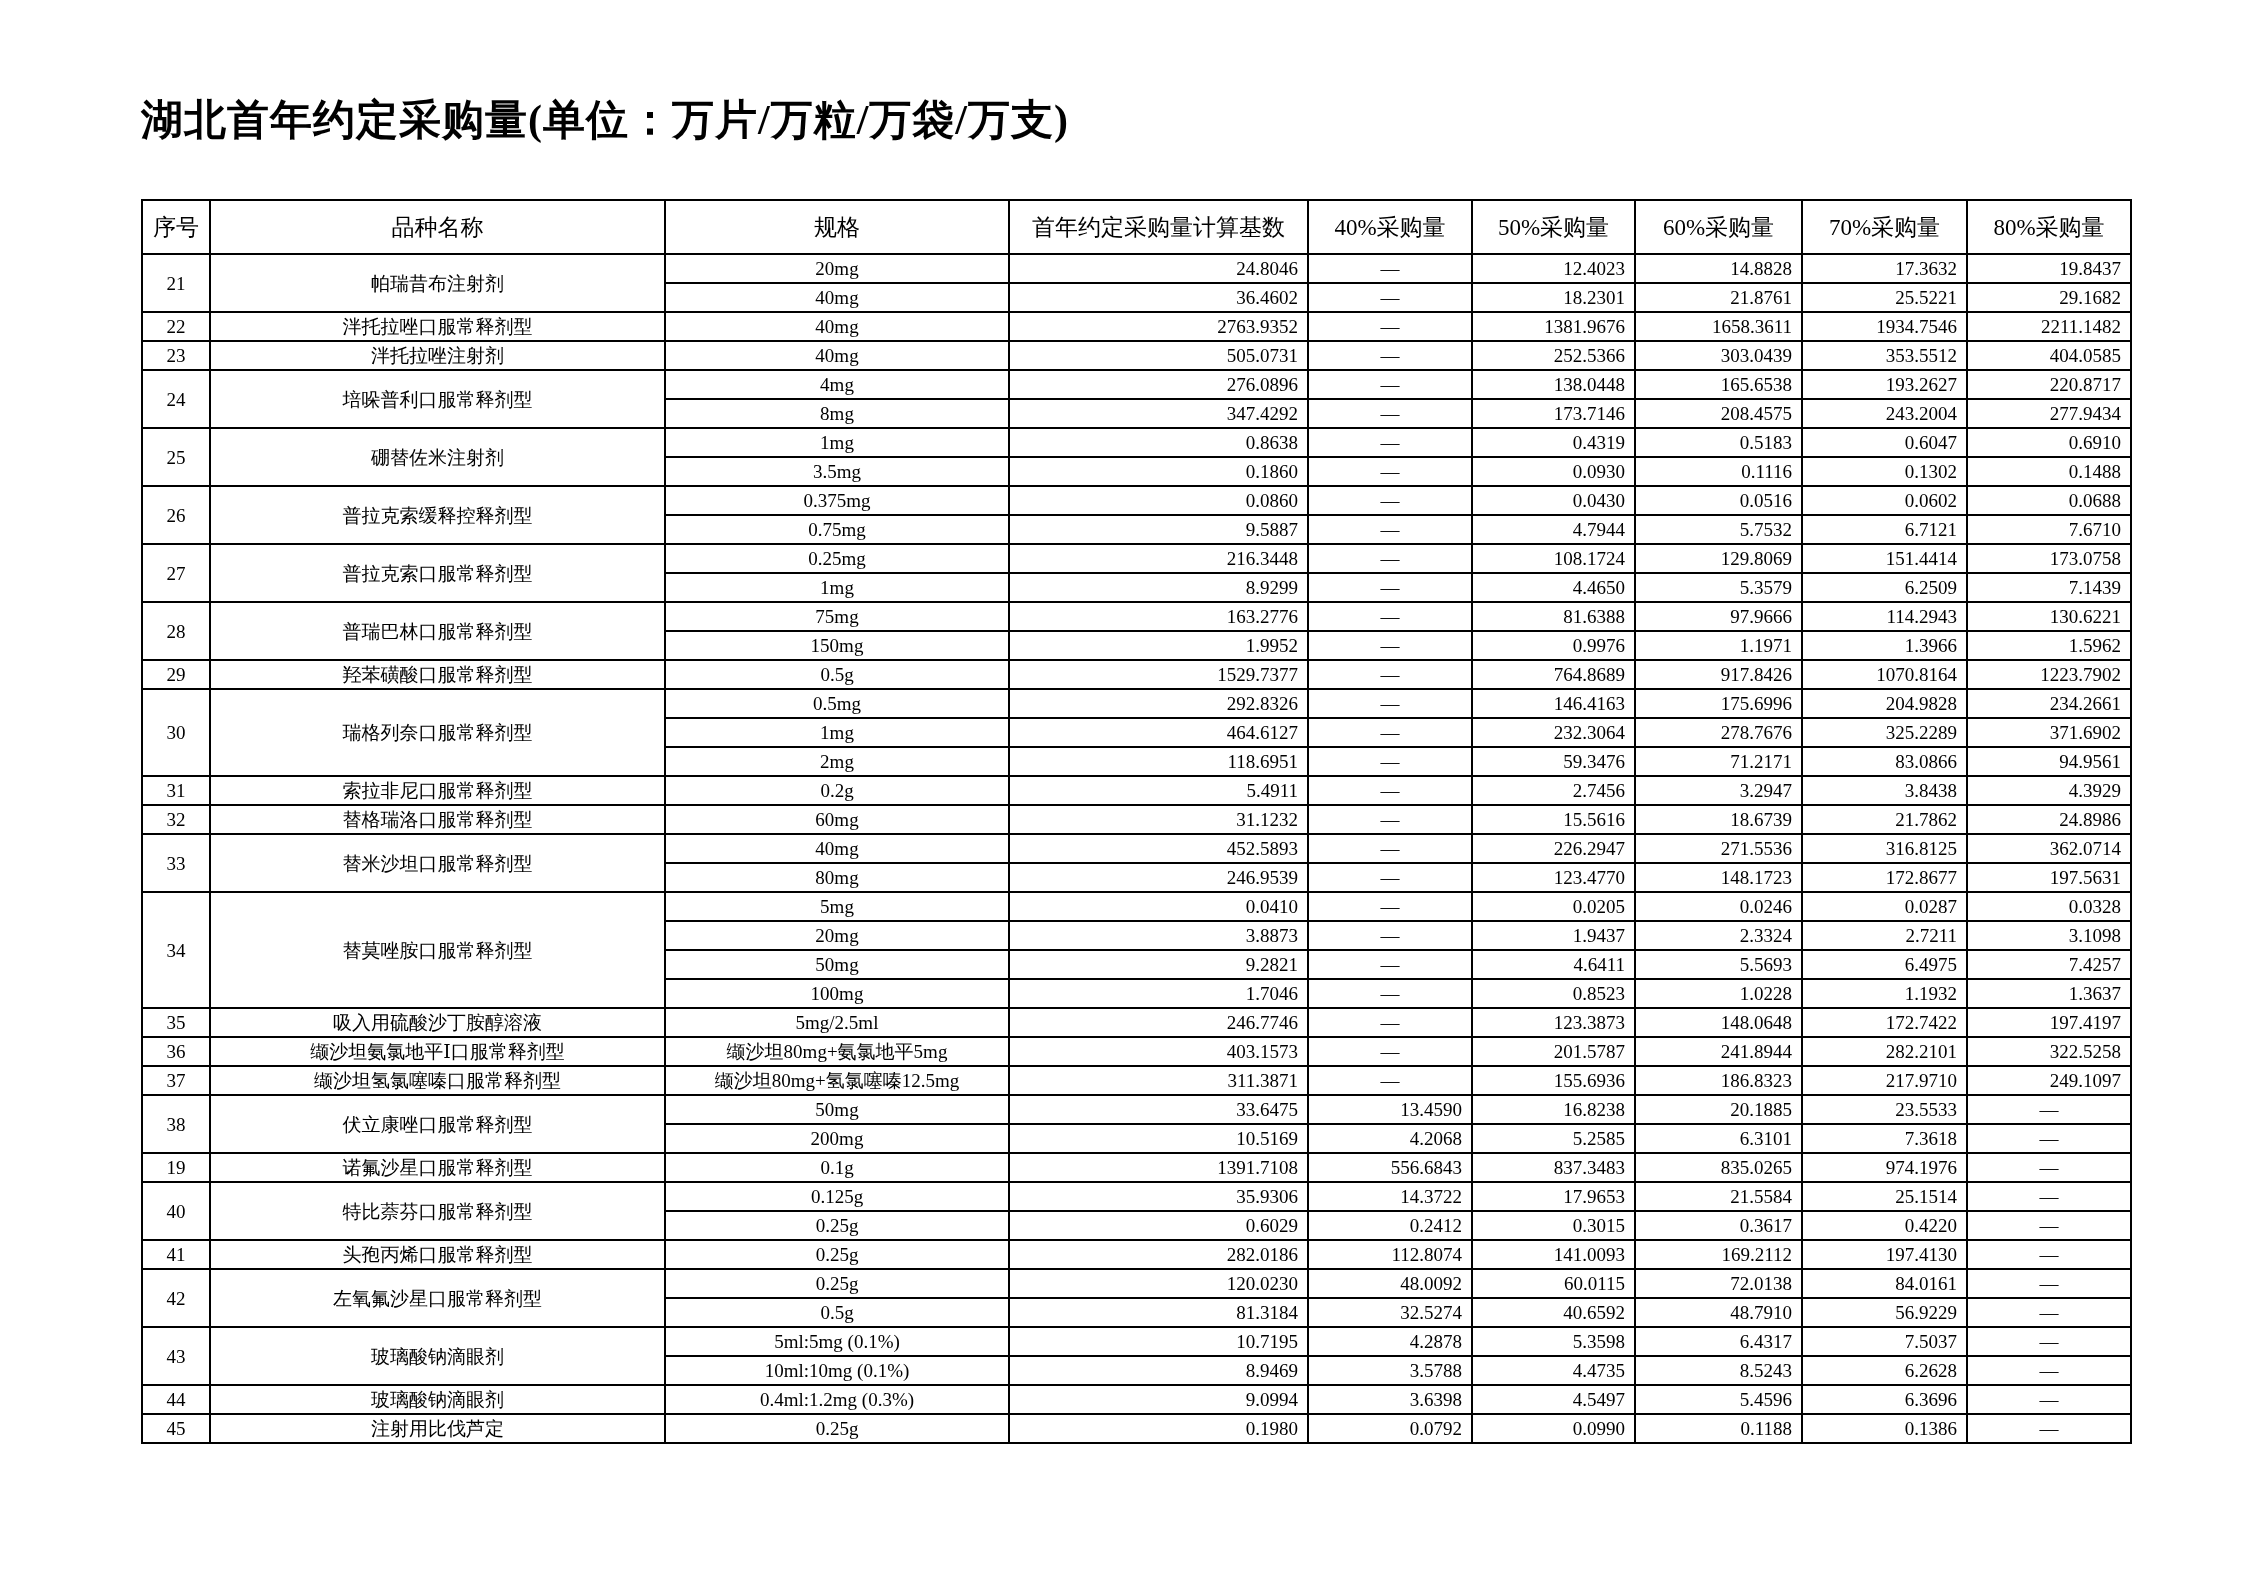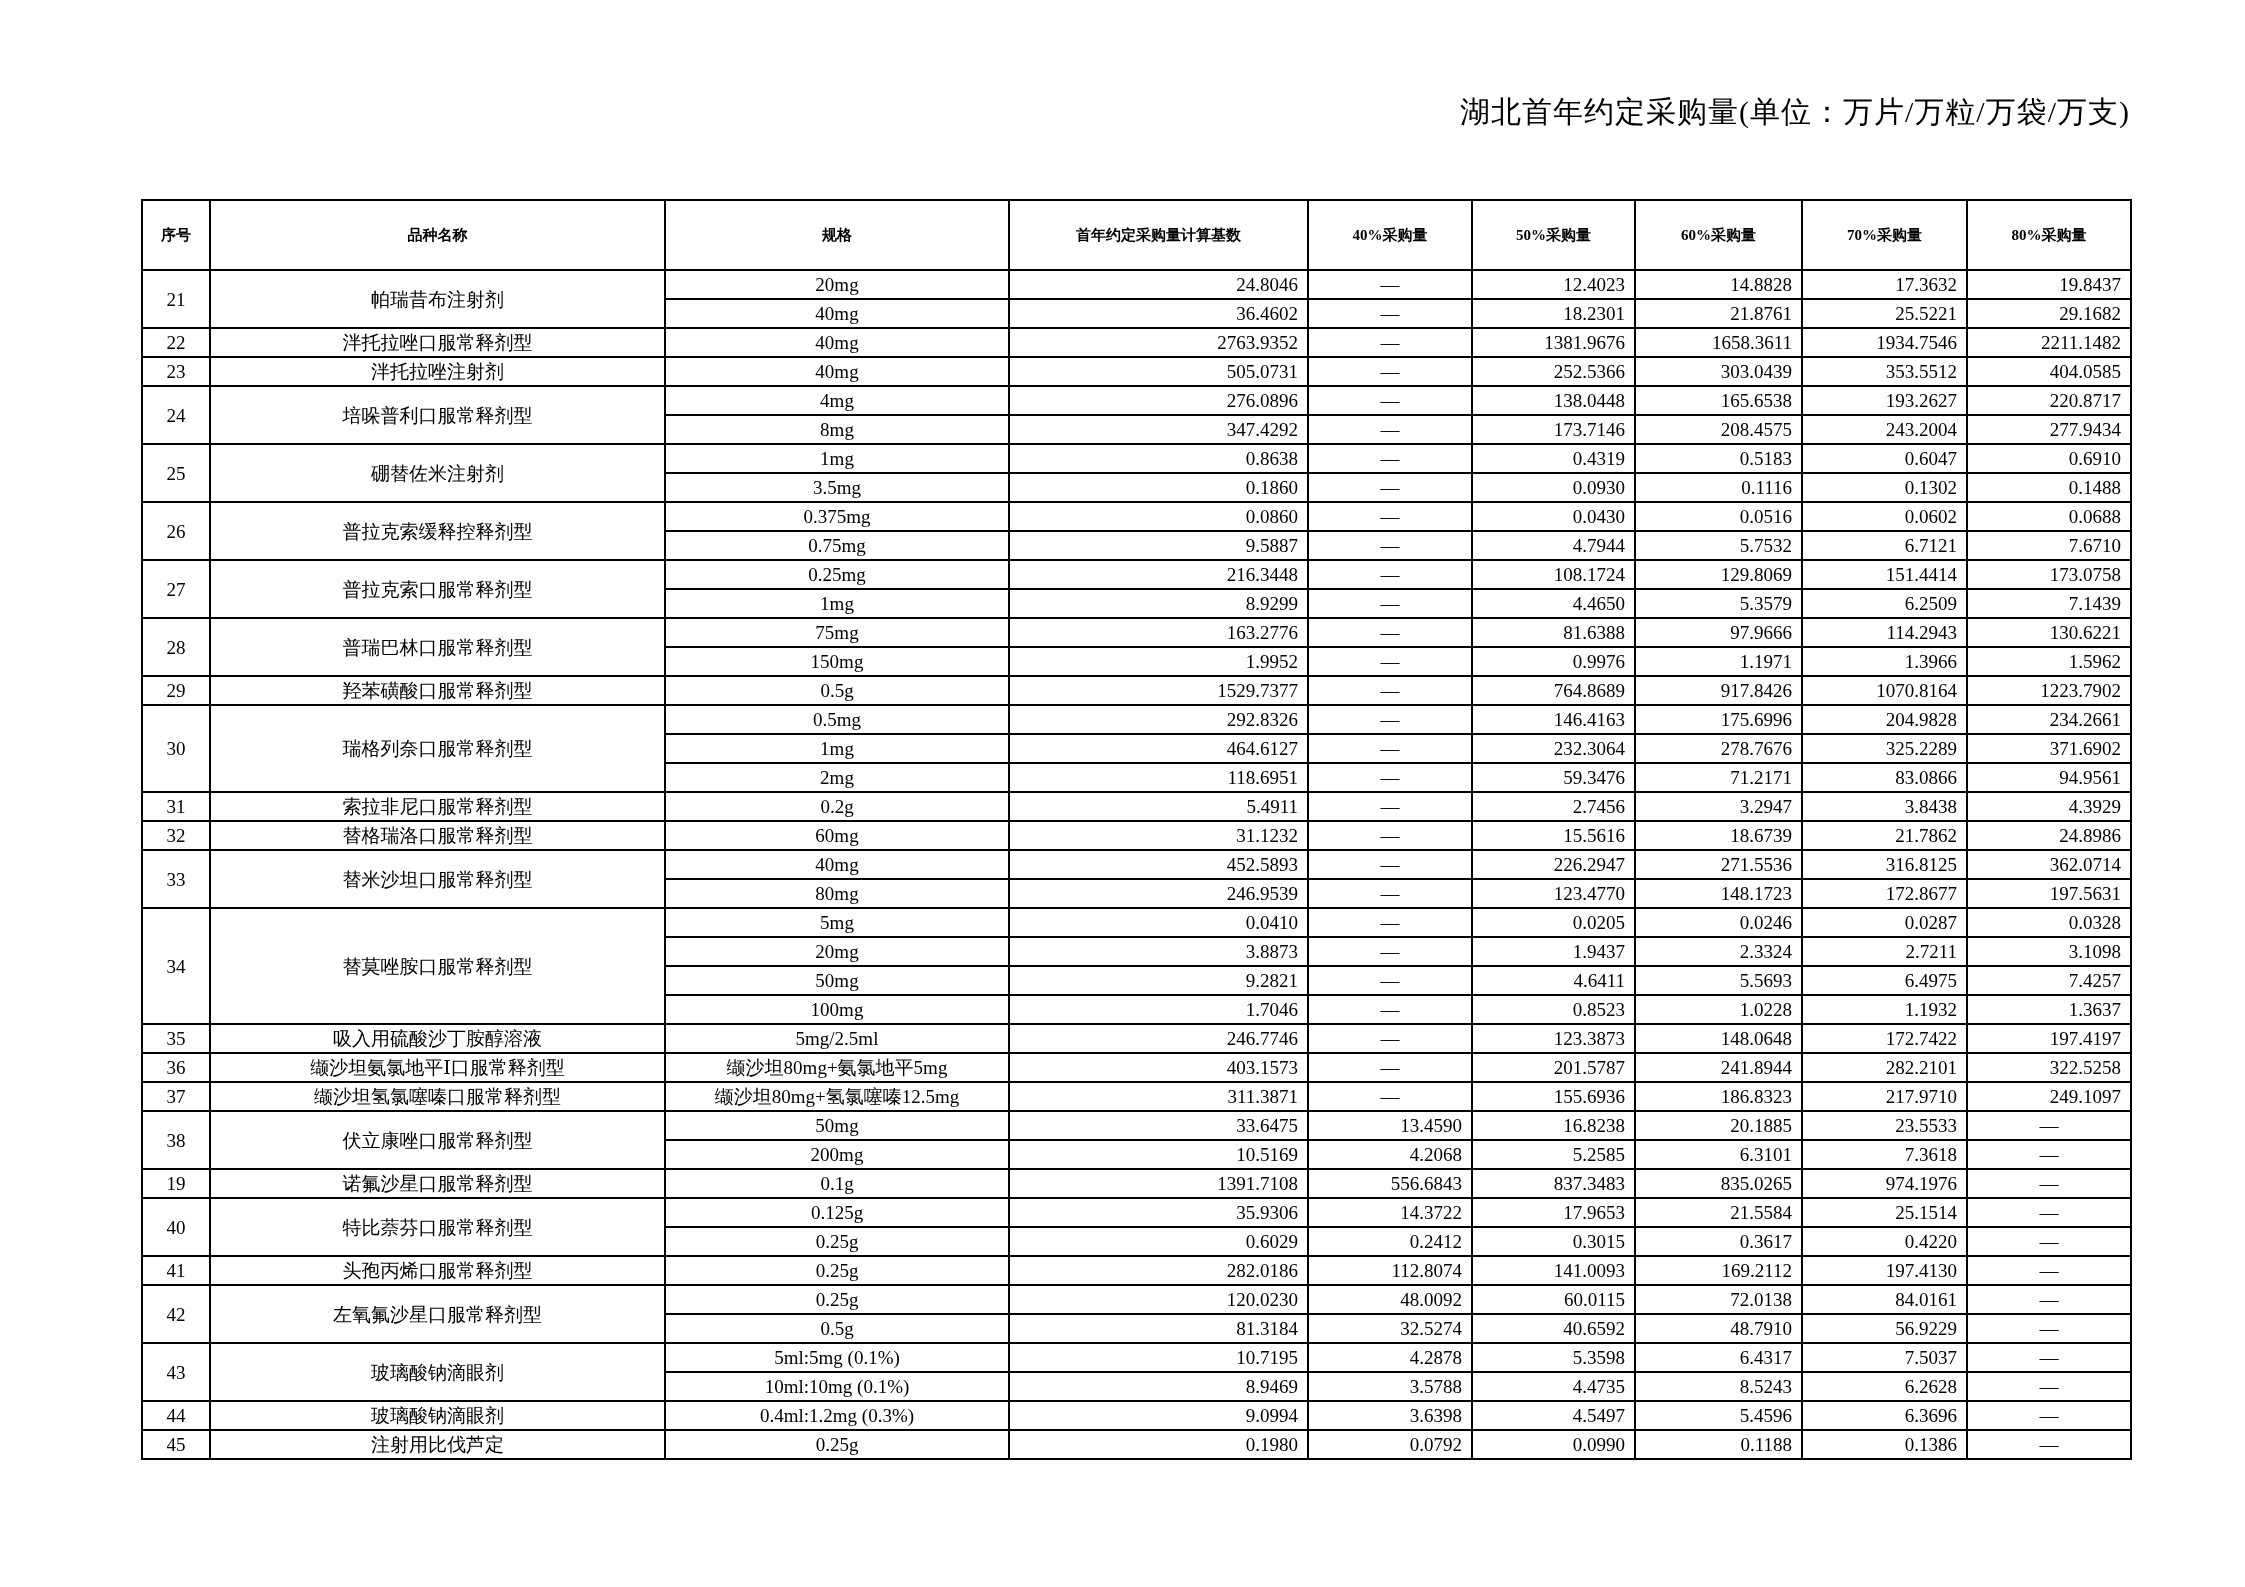--- a/index.html
+++ b/index.html
@@ -14,41 +14,41 @@
     width: 2245px;
     height: 1587px;
     background: #ffffff;
     overflow: hidden;
   }
   .page-title {
     position: absolute;
     left: 141px;
     top: 92px;
     width: 1989px;
-    text-align: right;
-    font-size: 30px;
-    font-weight: normal;
+    text-align: left;
+    font-size: 42px;
+    font-weight: bold;
     letter-spacing: 1px;
     white-space: nowrap;
   }
   table.proc-table {
     position: absolute;
     left: 141px;
     top: 199px;
     width: 1989px;
     border-collapse: collapse;
     table-layout: fixed;
   }
   .proc-table th {
     height: 44px;
-    font-size: 15px;
-    font-weight: bold;
+    font-size: 23px;
+    font-weight: normal;
     text-align: center;
     border: 2px solid #000;
-    padding: 12px;
+    padding: 4px;
     overflow: hidden;
     white-space: nowrap;
   }
   .proc-table td {
     height: 25px;
     font-size: 19px;
     line-height: 25px;
     border: 2px solid #000;
     padding: 1px 2px;
     overflow: hidden;

